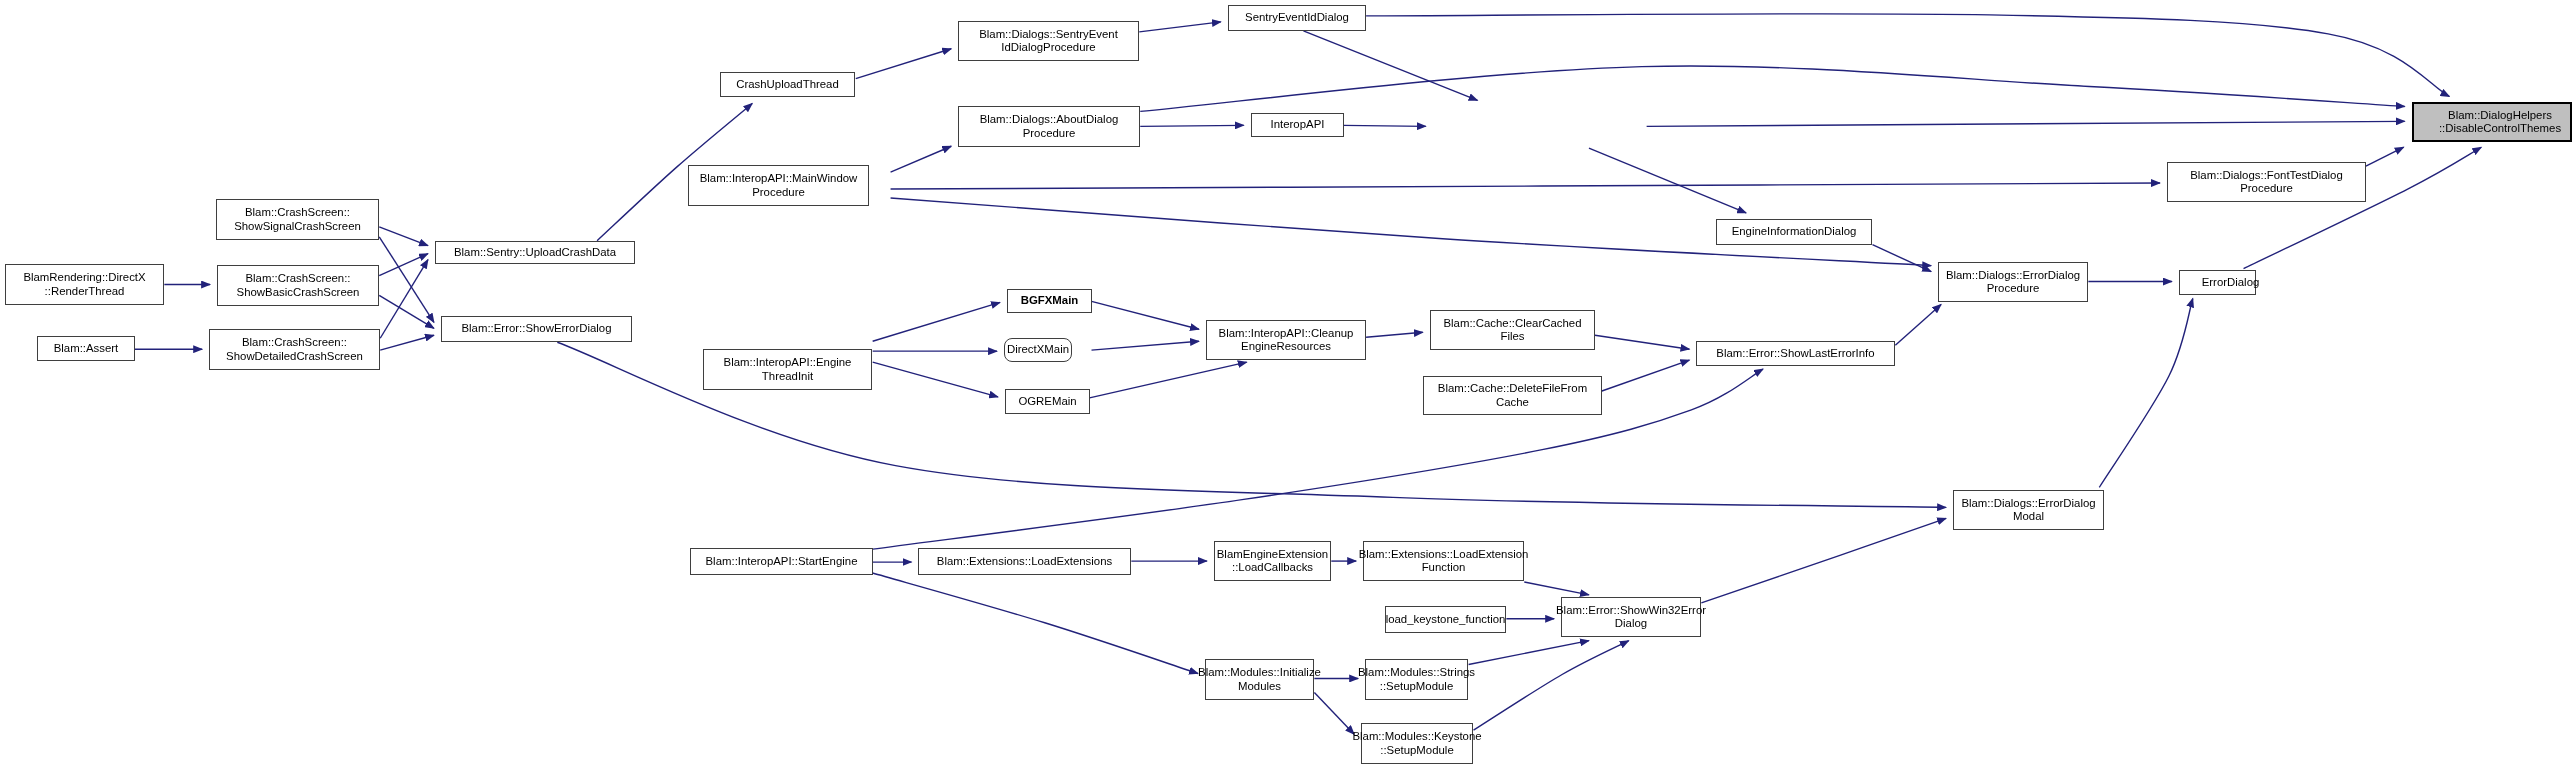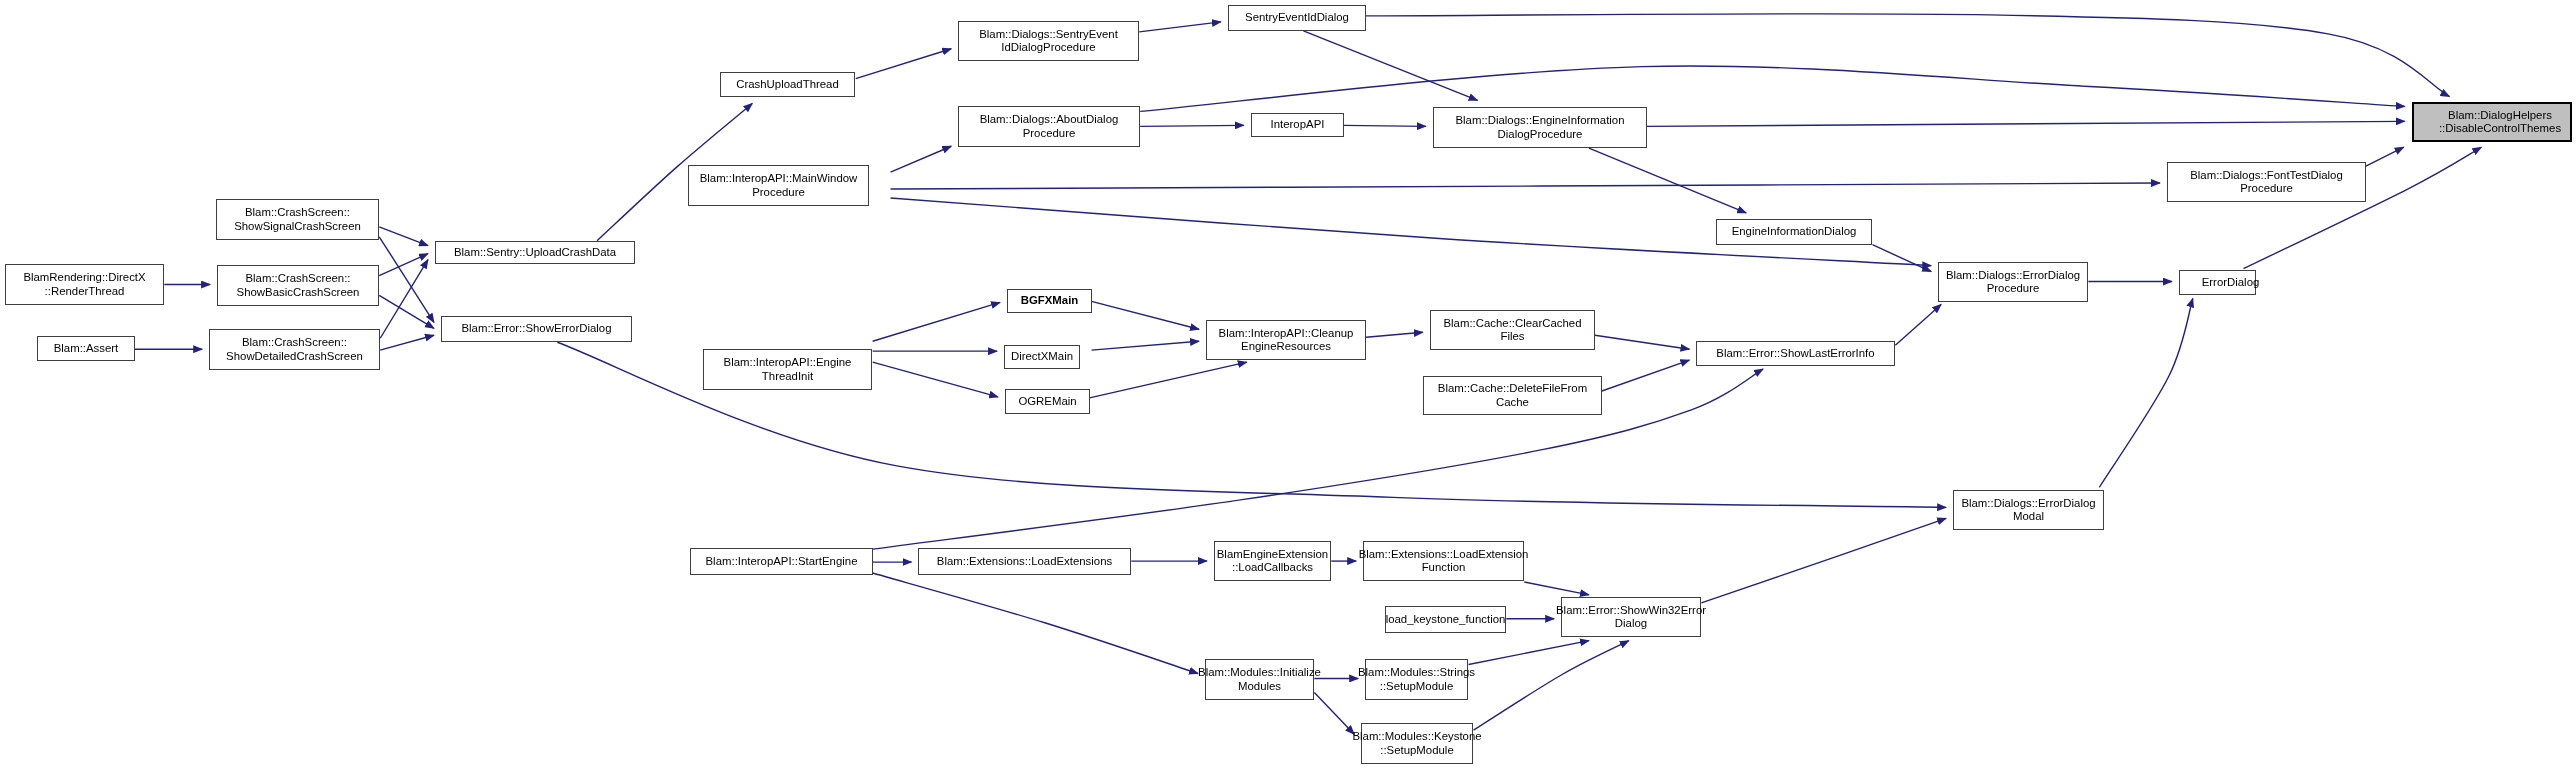--- a/index.html
+++ b/index.html
@@ -137,24 +137,20 @@
         <span>Blam::InteropAPI::MainWindow</span>
         <span>Procedure</span>
       </div>
       <div class="gnode" style="left: 958px; top: 106px; width: 182px; height: 41px;">
         <span>Blam::Dialogs::AboutDialog</span>
         <span>Procedure</span>
       </div>
       <div class="gnode" style="left: 1251px; top: 113px; width: 93px; height: 24px;">
         <span>InteropAPI</span>
       </div>
-      <div class="gnode" style="left: 1433px; top: 107px; width: 214px; height: 41px;">
-        <span>Blam::Dialogs::EngineInformation</span>
-        <span>DialogProcedure</span>
-      </div>
       <div class="gnode" style="left: 1716px; top: 219px; width: 156px; height: 26px;">
         <span>EngineInformationDialog</span>
       </div>
       <div class="gnode" style="left: 2167px; top: 162px; width: 199px; height: 40px;">
         <span>Blam::Dialogs::FontTestDialog</span>
         <span>Procedure</span>
       </div>
       <div class="gnode highlight" style="left: 2412px; top: 102px; width: 160px; height: 40px;">
         <span>Blam::DialogHelpers</span>
         <span>::DisableControlThemes</span>
@@ -166,21 +162,21 @@
       <div class="gnode" style="left: 2179px; top: 270px; width: 77px; height: 25px; padding-left: 26px;">
         <span>ErrorDialog</span>
       </div>
       <div class="gnode" style="left: 703px; top: 349px; width: 169px; height: 41px;">
         <span>Blam::InteropAPI::Engine</span>
         <span>ThreadInit</span>
       </div>
       <div class="gnode" style="left: 1007px; top: 289px; width: 85px; height: 24px; font-weight: bold;">
         <span>BGFXMain</span>
       </div>
-      <div class="gnode" style="left: 1004px; top: 345px; width: 76px; height: 24px;">
+      <div class="gnode" style="left: 1004px; top: 338px; width: 68px; height: 24px; border-radius: 8px;">
         <span>DirectXMain</span>
       </div>
       <div class="gnode" style="left: 1005px; top: 389px; width: 85px; height: 25px;">
         <span>OGREMain</span>
       </div>
       <div class="gnode" style="left: 1206px; top: 320px; width: 160px; height: 40px;">
         <span>Blam::InteropAPI::Cleanup</span>
         <span>EngineResources</span>
       </div>
       <div class="gnode" style="left: 1430px; top: 310px; width: 165px; height: 40px;">

